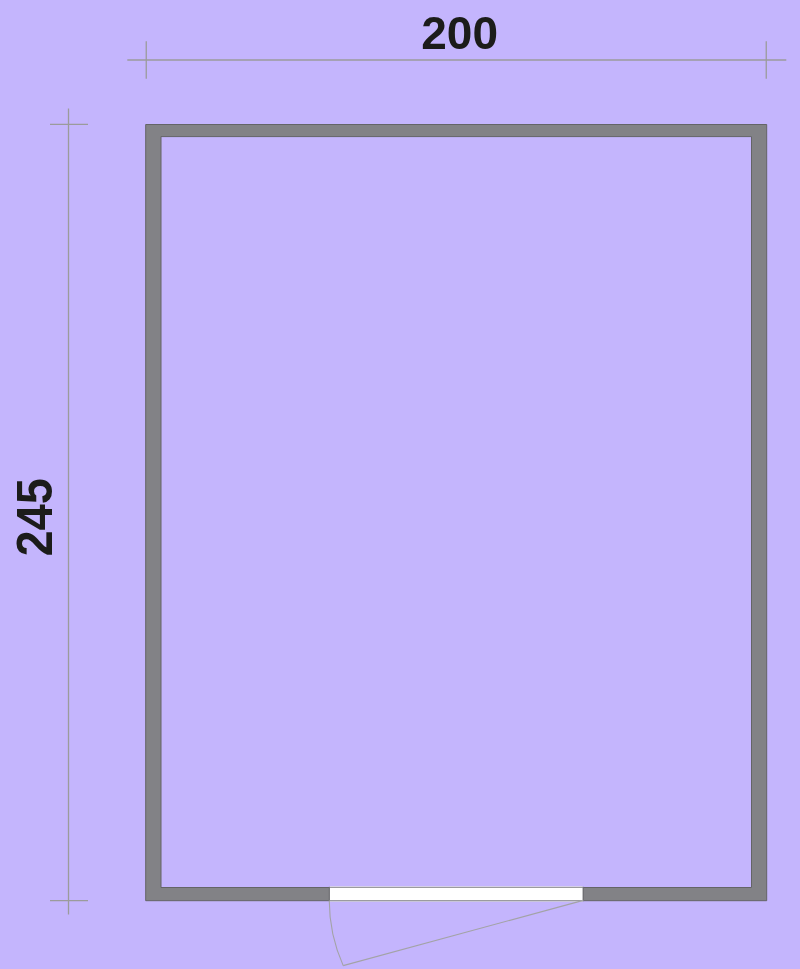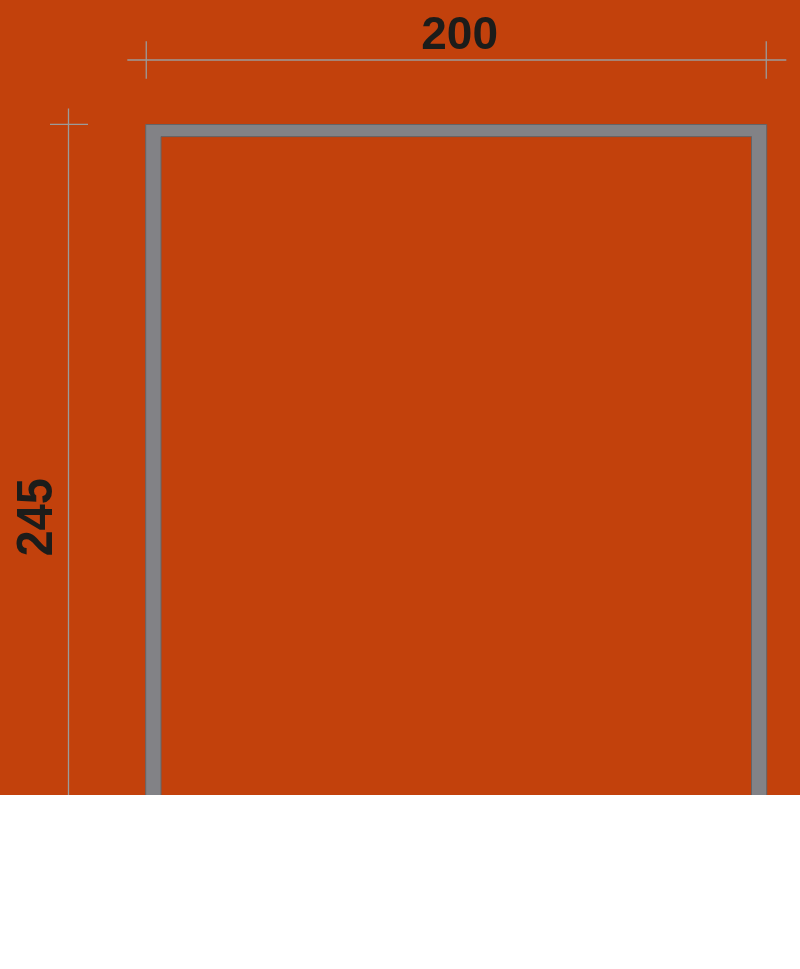--- a/index.html
+++ b/index.html
@@ -1,16 +1,16 @@
 <!DOCTYPE html>
 <html><head>
 <meta charset="utf-8">
 <style>
   html,body{margin:0;padding:0;background:#ffffff;}
-  .page{position:relative;width:800px;height:795px;background:#c2410c;overflow:hidden;}
+  .page{position:relative;width:800px;height:969px;background:#c4b5fd;overflow:hidden;}
   svg{position:absolute;left:0;top:0;}
   text{font-family:"Liberation Sans",sans-serif;font-weight:bold;fill:#1c1c1a;}
 </style>
 </head>
 <body>
 <div class="page">
 <svg width="800" height="969" viewBox="0 0 800 969">
 
   <text x="459.6" y="49.3" font-size="46" text-anchor="middle">200</text>
 

